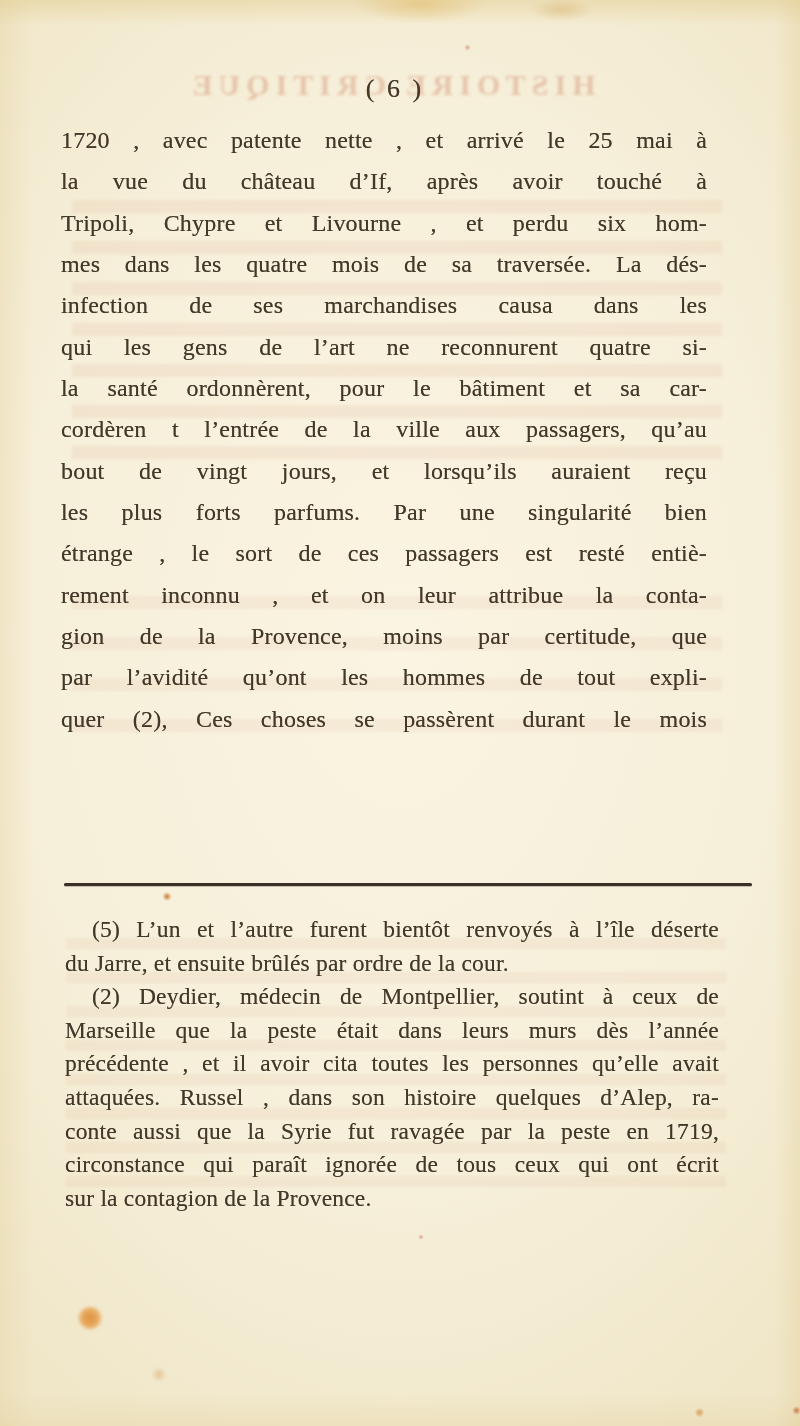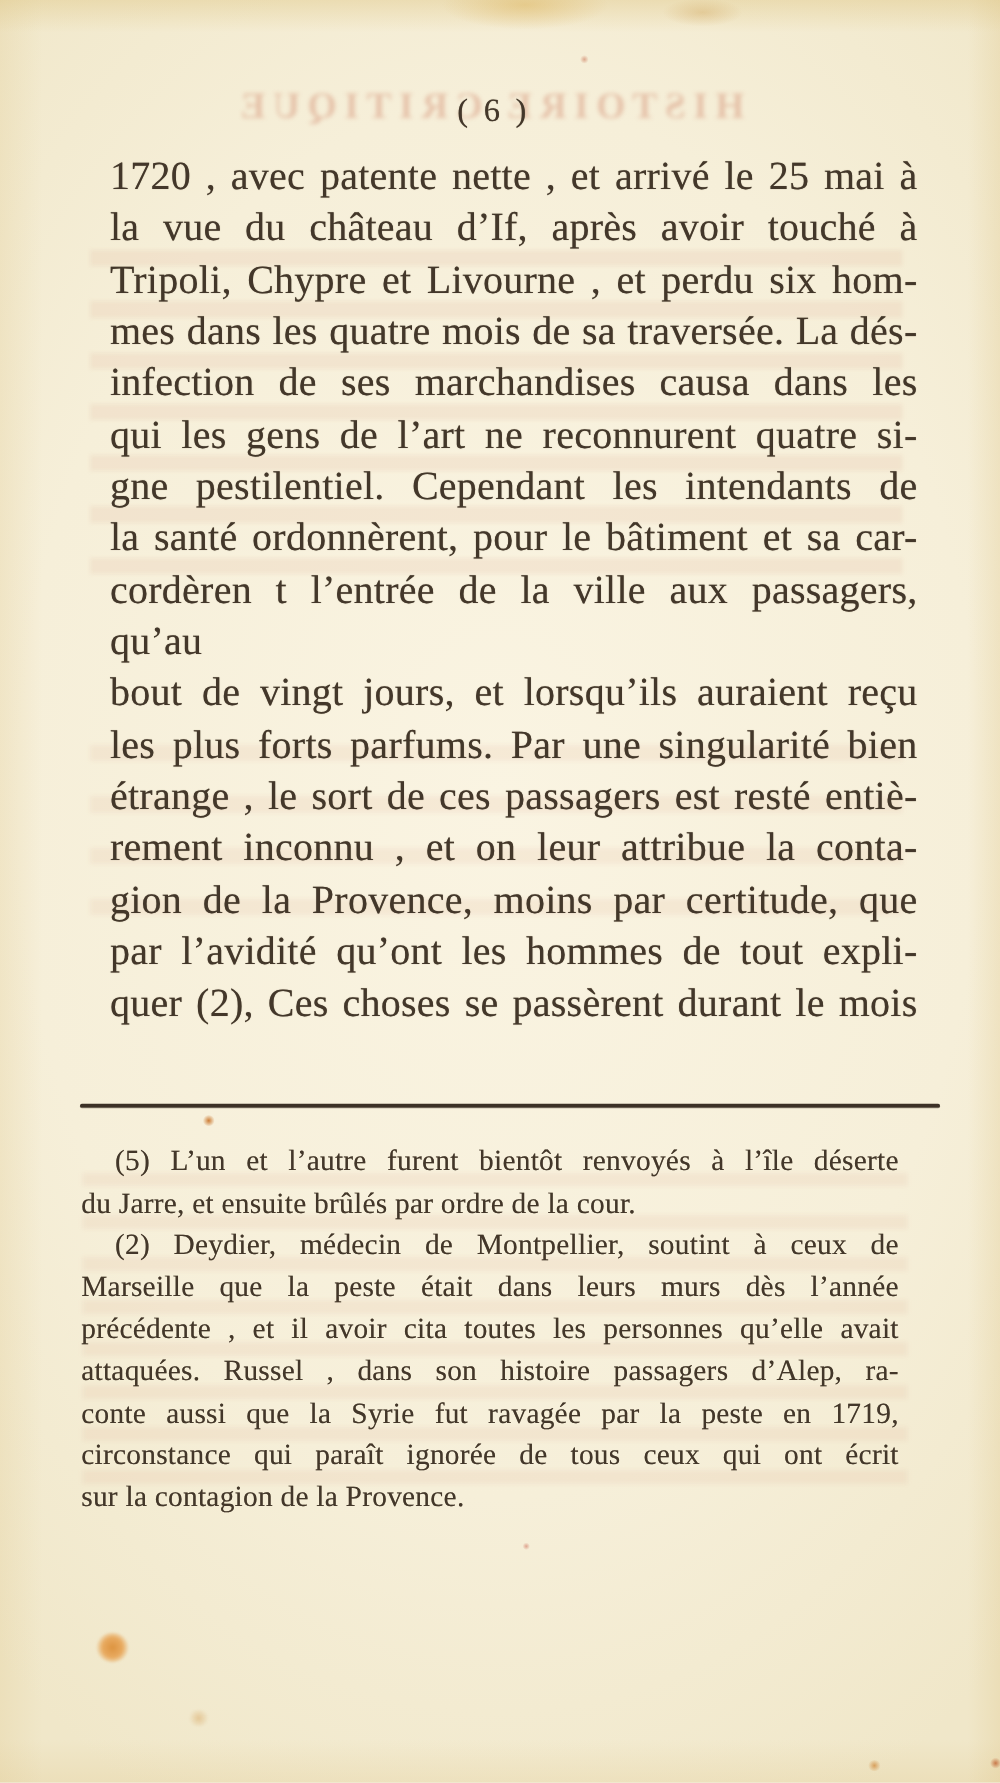--- a/index.html
+++ b/index.html
@@ -41,22 +41,22 @@
   .rows3{left:66px;top:938px;width:660px;height:250px;
     background:repeating-linear-gradient(180deg, rgba(211,138,108,0.09) 0 11px, rgba(211,138,108,0) 11px 34px);}
 
   
   .pagenum{
     position:absolute;left:72px;top:74px;width:646px;
     text-align:center;font-size:26px;letter-spacing:3px;color:var(--ink);
     text-shadow:0 0 0.6px rgba(62,48,28,0.65);
   }
   .main{
-    position:absolute;left:88px;top:120px;width:646px;
-    font-size:32px;line-height:41.35px;color:var(--ink);
+    position:absolute;left:61px;top:120px;width:646px;
+    font-size:24px;line-height:41.35px;color:var(--ink);
     letter-spacing:0.2px;
     text-shadow:0 0 0.6px rgba(62,48,28,0.6);
   }
   .tline{text-align:justify;text-align-last:justify;}
   .rule{
     position:absolute;left:64px;top:883px;width:688px;height:3px;
     background:#3c3126;border-radius:2px;
     box-shadow:0 0.5px 0.5px rgba(60,49,38,0.5);
   }
   .foot{
@@ -98,41 +98,40 @@
 
   <div class="pagenum">( 6 )</div>
 
   <div class="main">
     <div class="tline">1720 , avec patente nette , et arrivé le 25 mai à</div>
     <div class="tline">la vue du château d’If, après avoir touché à</div>
     <div class="tline">Tripoli, Chypre et Livourne , et perdu six hom-</div>
     <div class="tline">mes dans les quatre mois de sa traversée. La dés-</div>
     <div class="tline">infection de ses marchandises causa dans les</div>
     <div class="tline">qui les gens de l’art ne reconnurent quatre si-</div>
-    <div class="tline">gne pestilentiel. Cependant les intendants de</div>
     <div class="tline">la santé ordonnèrent, pour le bâtiment et sa car-</div>
     <div class="tline">cordèren t l’entrée de la ville aux passagers, qu’au</div>
     <div class="tline">bout de vingt jours, et lorsqu’ils auraient reçu</div>
     <div class="tline">les plus forts parfums. Par une singularité bien</div>
     <div class="tline">étrange , le sort de ces passagers est resté entiè-</div>
     <div class="tline">rement inconnu , et on leur attribue la conta-</div>
     <div class="tline">gion de la Provence, moins par certitude, que</div>
     <div class="tline">par l’avidité qu’ont les hommes de tout expli-</div>
     <div class="tline">quer (2), Ces choses se passèrent durant le mois</div>
   </div>
 
   <div class="rule"></div>
 
   <div class="foot">
     <div class="fline indent">(5) L’un et l’autre furent bientôt renvoyés à l’île déserte</div>
     <div class="fline noj">du Jarre, et ensuite brûlés par ordre de la cour.</div>
     <div class="fline indent">(2) Deydier, médecin de Montpellier, soutint à ceux de</div>
     <div class="fline">Marseille que la peste était dans leurs murs dès l’année</div>
     <div class="fline">précédente , et il avoir cita toutes les personnes qu’elle avait</div>
-    <div class="fline">attaquées. Russel , dans son histoire passagers d’Alep, ra-</div>
+    <div class="fline">attaquées. Russel , dans son histoire quelques d’Alep, ra-</div>
     <div class="fline">conte aussi que la Syrie fut ravagée par la peste en 1719,</div>
     <div class="fline">circonstance qui paraît ignorée de tous ceux qui ont écrit</div>
     <div class="fline noj">sur la contagion de la Provence.</div>
   </div>
 
   <div class="spot spot1"></div>
   <div class="spot spot2"></div>
   <div class="spot spot3"></div>
   <div class="spot spot4"></div>
   <div class="spot spot5"></div>

